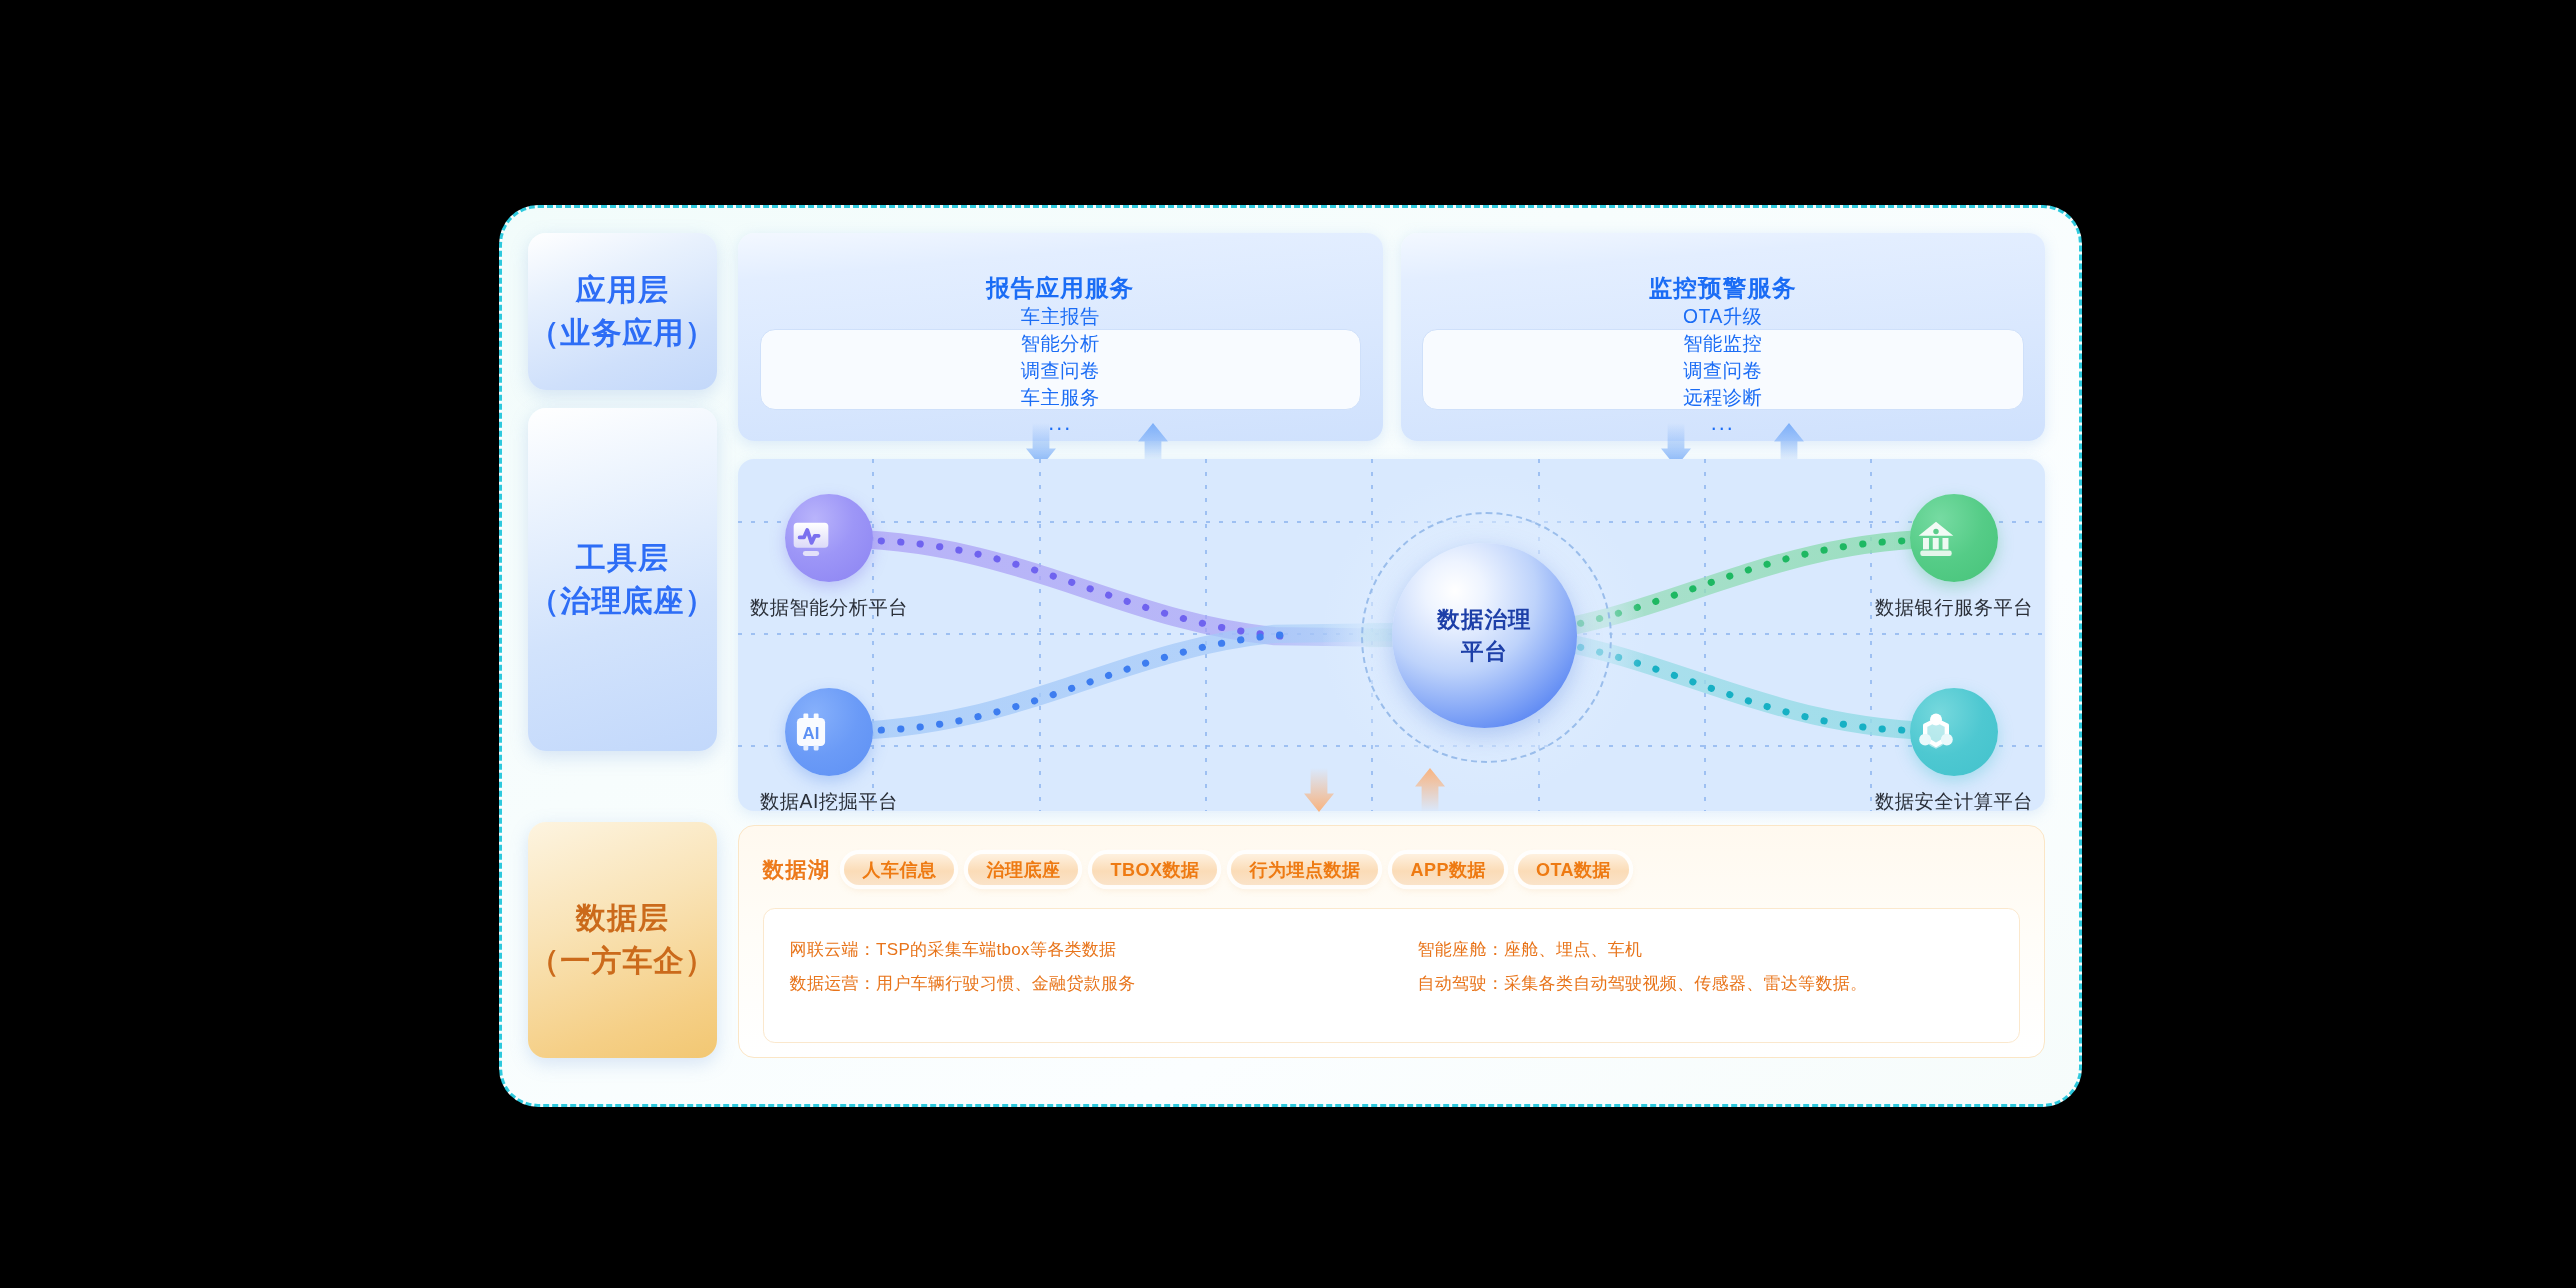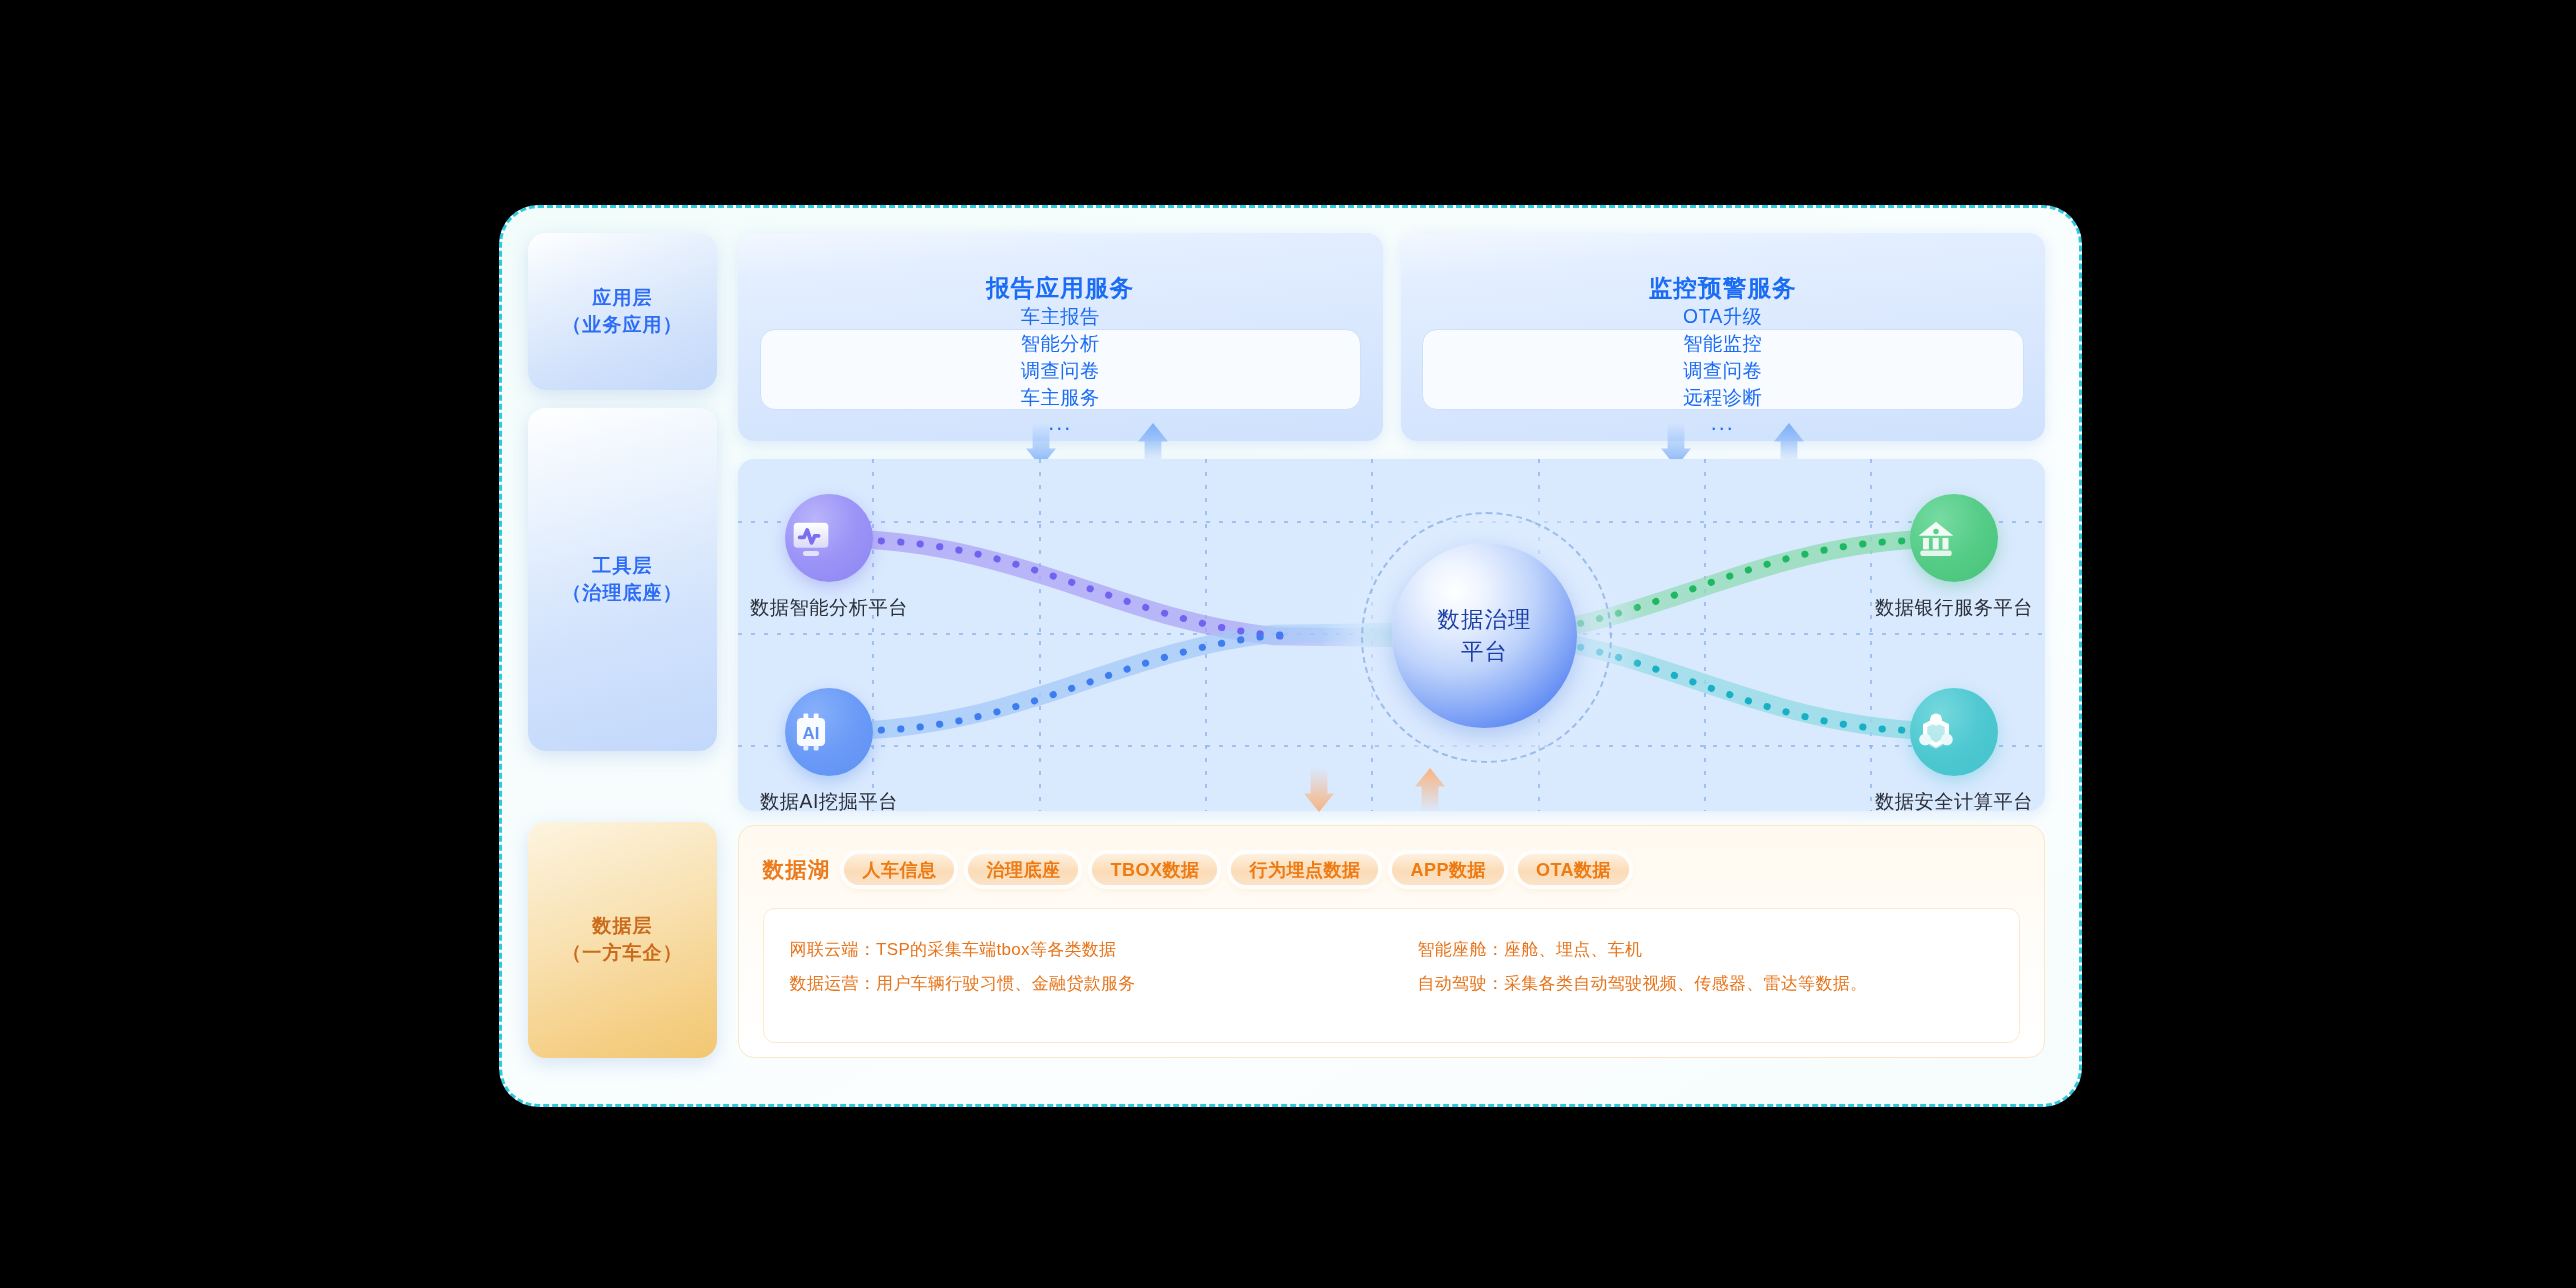--- a/index.html
+++ b/index.html
@@ -14,21 +14,21 @@
     background:linear-gradient(150deg,#f2fcfb 0%,#f7fdfd 35%,#fbfeff 70%,#f6fcfb 100%);
     box-sizing:border-box;
   }
 
   
   .layer-chip{
     position:absolute;left:26px;width:189px;border-radius:18px;
     display:flex;align-items:center;justify-content:center;flex-direction:column;
     box-shadow:0 5.4px 18px rgba(120,160,220,.26);
   }
-  .layer-chip .ln{font-size:19px;font-weight:700;letter-spacing:1.1px;line-height:1.42;text-align:center;font-family:Liberation Serif, serif;}
+  .layer-chip .ln{font-size:30px;font-weight:700;letter-spacing:1.1px;line-height:1.42;text-align:center;font-family:Liberation Serif, serif;}
   #chip-app{top:25px;height:157px;
     background:linear-gradient(160deg,#ffffff 0%,#e8f1fd 30%,#cfe0fb 72%,#c3d8fa 100%);}
   #chip-app .ln{color:#2d6df6;}
   #chip-tool{top:200px;height:343px;
     background:linear-gradient(165deg,#ffffff 0%,#eef5fe 22%,#d2e3fc 62%,#c2d8fb 100%);}
   #chip-tool .ln{color:#2d6df6;}
   #chip-data{top:614px;height:236px;
     background:linear-gradient(160deg,#fdf4e0 0%,#f9e3b6 40%,#f5cf86 80%,#f2c772 100%);}
   #chip-data .ln{color:#cb6a1b;}
 
@@ -63,21 +63,21 @@
     background-size:1.6px 13px;opacity:.75;}
 
   #halo-outer{position:absolute;left:585px;top:15px;width:322px;height:322px;border-radius:50%;
     background:radial-gradient(circle,rgba(255,255,255,.55) 0%,rgba(221,236,255,.55) 55%,rgba(214,232,255,0) 72%);}
   #halo-ring{position:absolute;left:623px;top:53px;width:247px;height:247px;border-radius:50%;
     border:2.1px dashed #8fb6e8;opacity:.85;}
   #core{position:absolute;left:654px;top:84px;width:185px;height:185px;border-radius:50%;
     background:radial-gradient(circle at 34% 26%,#ffffff 0%,#eef4ff 16%,#bed3fb 44%,#5b87f3 82%,#4d79f0 100%);
     box-shadow:0 7.5px 25px rgba(70,120,220,.34);
     display:flex;align-items:center;justify-content:center;}
-  #core span{font-size:22.5px;font-weight:400;color:#1d3fa8;text-align:center;line-height:1.4;letter-spacing:1.1px;}
+  #core span{font-size:22.5px;font-weight:700;color:#1d3fa8;text-align:center;line-height:1.4;letter-spacing:1.1px;}
 
   .node{position:absolute;width:0;height:0;}
   .node .disc{position:absolute;left:-44px;top:-44px;width:88px;height:88px;border-radius:50%;
     display:flex;align-items:center;justify-content:flex-start;}
   .node .cap{position:absolute;left:-161px;top:56px;width:322px;text-align:center;
     font-size:19.3px;color:#2a2f38;letter-spacing:0.5px;white-space:nowrap;}
   .disc.purple{background:radial-gradient(circle at 34% 28%,#b9b4fb 0%,#9d96f7 45%,#8b83f2 100%);
     box-shadow:0 5.4px 15px rgba(130,120,235,.35);}
   .disc.blue{background:radial-gradient(circle at 34% 28%,#86b0fb 0%,#6b9bf7 50%,#5d90f4 100%);
     box-shadow:0 5.4px 15px rgba(90,140,235,.35);}

